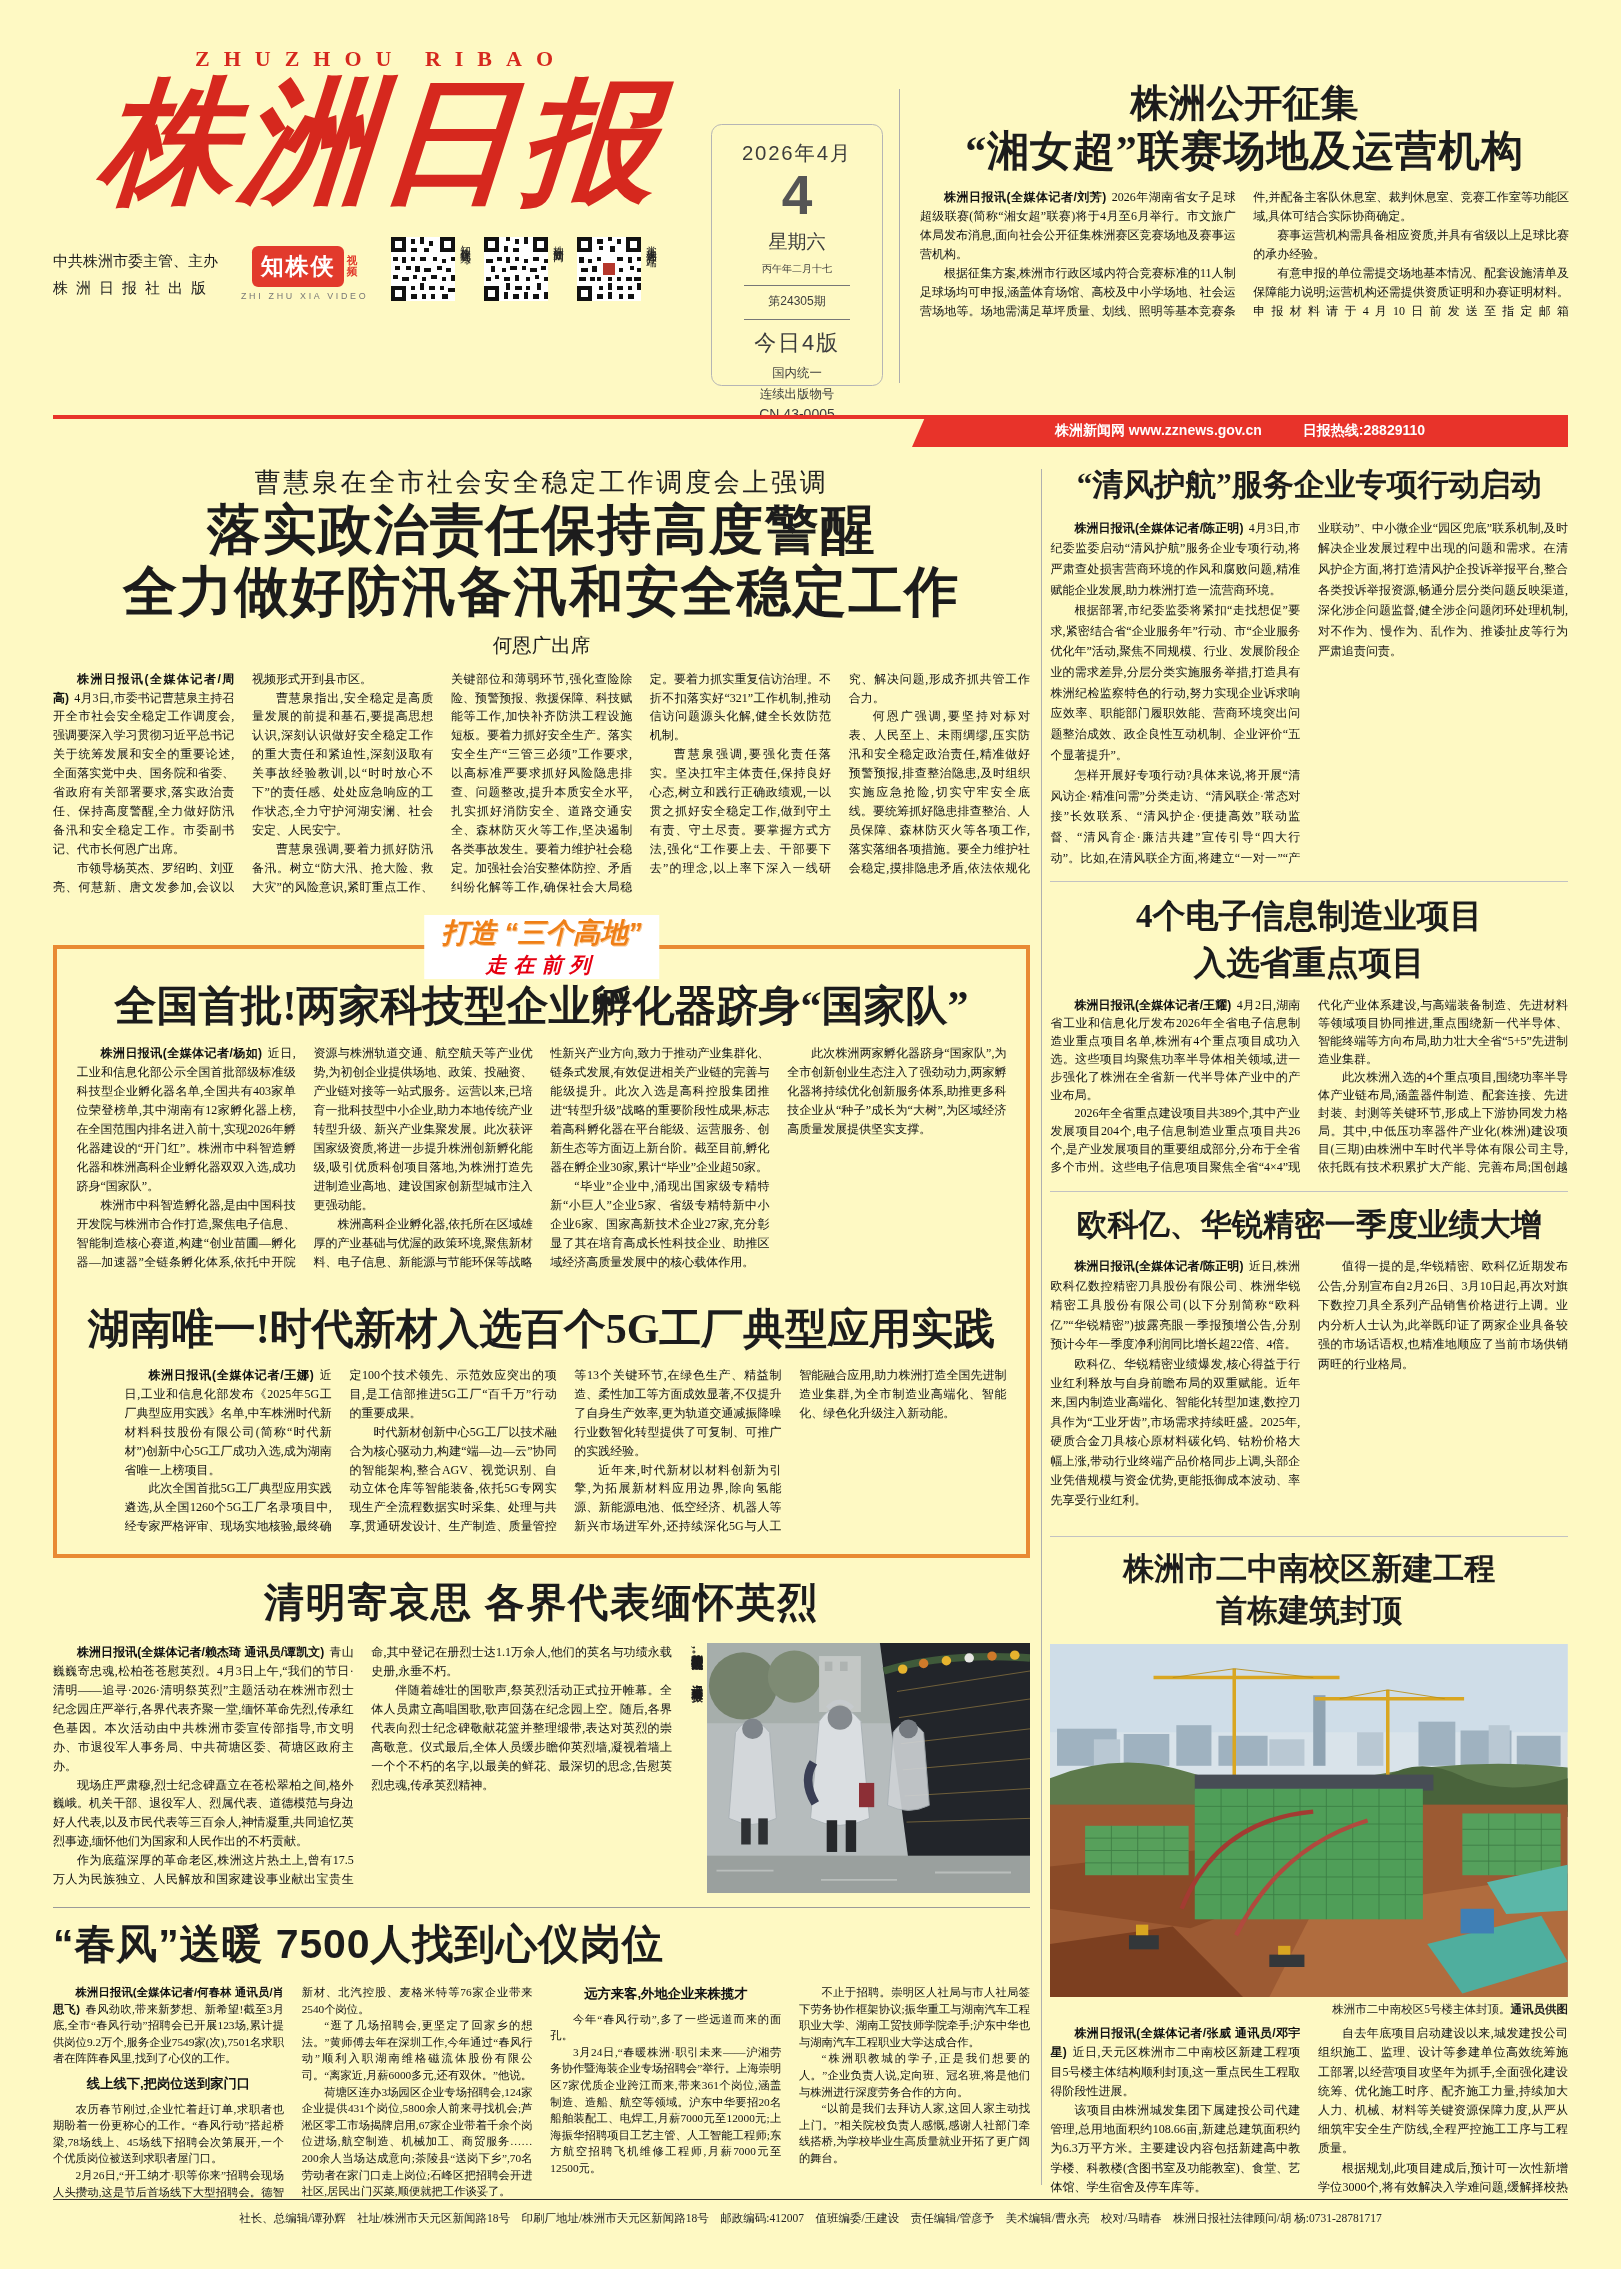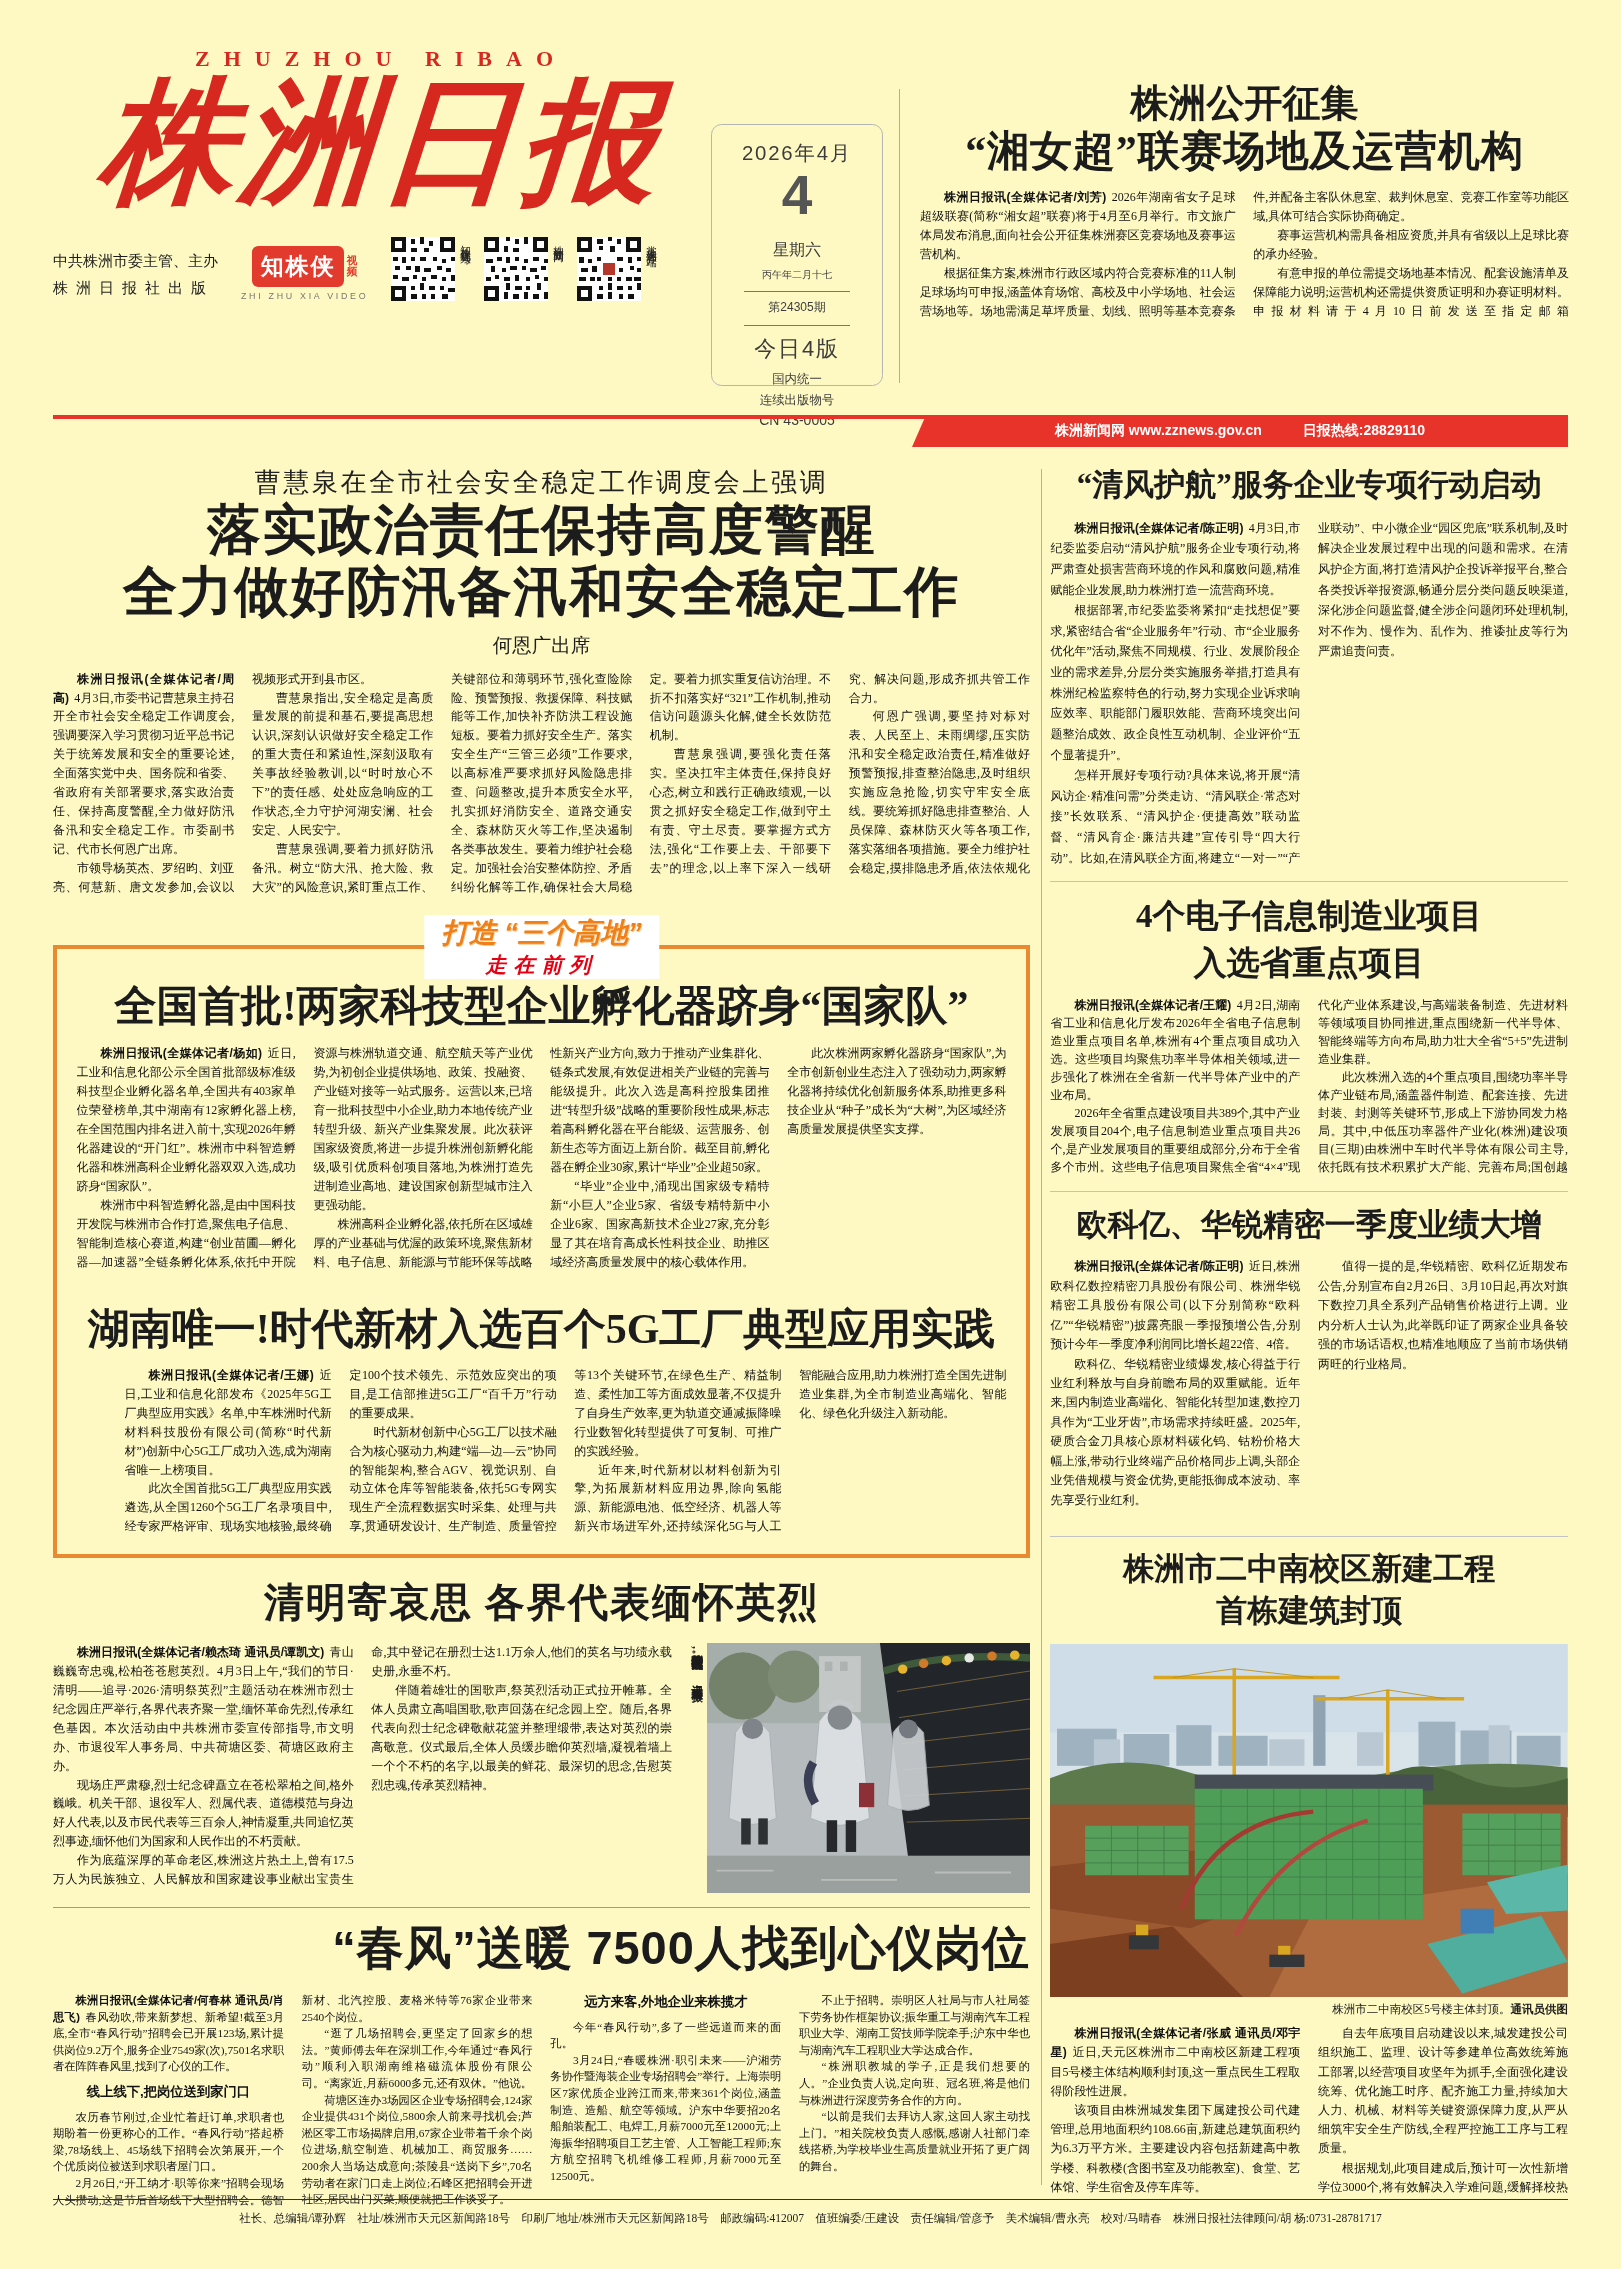--- a/index.html
+++ b/index.html
@@ -28,21 +28,21 @@
   .qr-item{display:flex;align-items:flex-start;}
   .qr-item svg{width:64px;height:64px;}
   .qr-label{writing-mode:vertical-rl;font-size:10.6px;letter-spacing:1.8px;margin-left:2.7px;color:#222;}
 
   
   .datebox{position:absolute;left:711px;top:124px;width:172px;height:262px;border:1.8px solid #b5b5b5;
            border-radius:10.6px;text-align:center;padding-top:14px;box-sizing:border-box;color:#3c3c3c;
            font-family:"Liberation Sans","DejaVu Sans",sans-serif;}
   .db-date{font-size:20.4px;letter-spacing:1.8px;}
   .db-day{font-size:55px;font-weight:900;line-height:1.05;color:#555;}
-  .db-week{font-size:16px;margin-top:15px;text-align:center;}
+  .db-week{font-size:19px;margin-top:4px;text-align:center;}
   .db-lunar{font-size:10px;margin-top:7px;}
   .db-hr{width:106px;border:none;border-top:1.3px solid #777;margin:8.9px auto 7px;}
   .db-issue{font-size:12px;}
   .db-pages{font-size:22px;margin-top:8.9px;letter-spacing:1.8px;}
   .db-s1{font-size:12.4px;margin-top:7px;}
   .db-s2{font-size:12.4px;margin-top:3.5px;}
   .db-cn{font-size:14px;margin-top:3.5px;}
 
   .hdr-vr{position:absolute;left:899px;top:89px;height:294px;width:0.9px;background:#adadad;}
 
@@ -100,21 +100,21 @@
   .qm-text{width:619px;height:250px;}
   .qm-vcap{width:35px;writing-mode:vertical-rl;font-size:11.5px;font-weight:bold;line-height:1.4;
            padding:3.5px 1.8px 0 5.3px;box-sizing:border-box;}
   .qm-vcap .credit{margin-top:12.4px;font-weight:bold;}
   .qm-photo{flex:1;min-width:0;}
   .qm-photo svg{width:100%;height:100%;display:block;}
 
   .lc-hr{border:none;border-top:0.9px solid #9a9a9a;margin:14px 0 8.9px;}
 
   
-  .cf-title{font-size:47px;font-weight:900;text-align:right;margin:1.8px 0 12.4px;
+  .cf-title{font-size:41px;font-weight:900;text-align:left;margin:1.8px 0 12.4px;
             font-family:"Liberation Sans","DejaVu Sans",sans-serif;letter-spacing:0.9px;}
   .cf-body{height:223px;font-size:11.3px;line-height:1.47;}
   .subhead{font-family:"Liberation Sans",sans-serif;font-weight:800;font-size:13.3px;text-align:center;
            margin:7px 0;text-indent:0;}
 
   
   .r-title{font-size:31px;font-weight:900;text-align:center;line-height:1.3;margin-bottom:12.4px;}
   .r-title2{font-size:33px;font-weight:900;text-align:center;line-height:1.35;margin-bottom:10.6px;}
   .rc-hr{border:none;border-top:0.9px solid #c2c2c2;margin:12.4px 0;}
   .qf-body{height:351px;line-height:1.72;}

